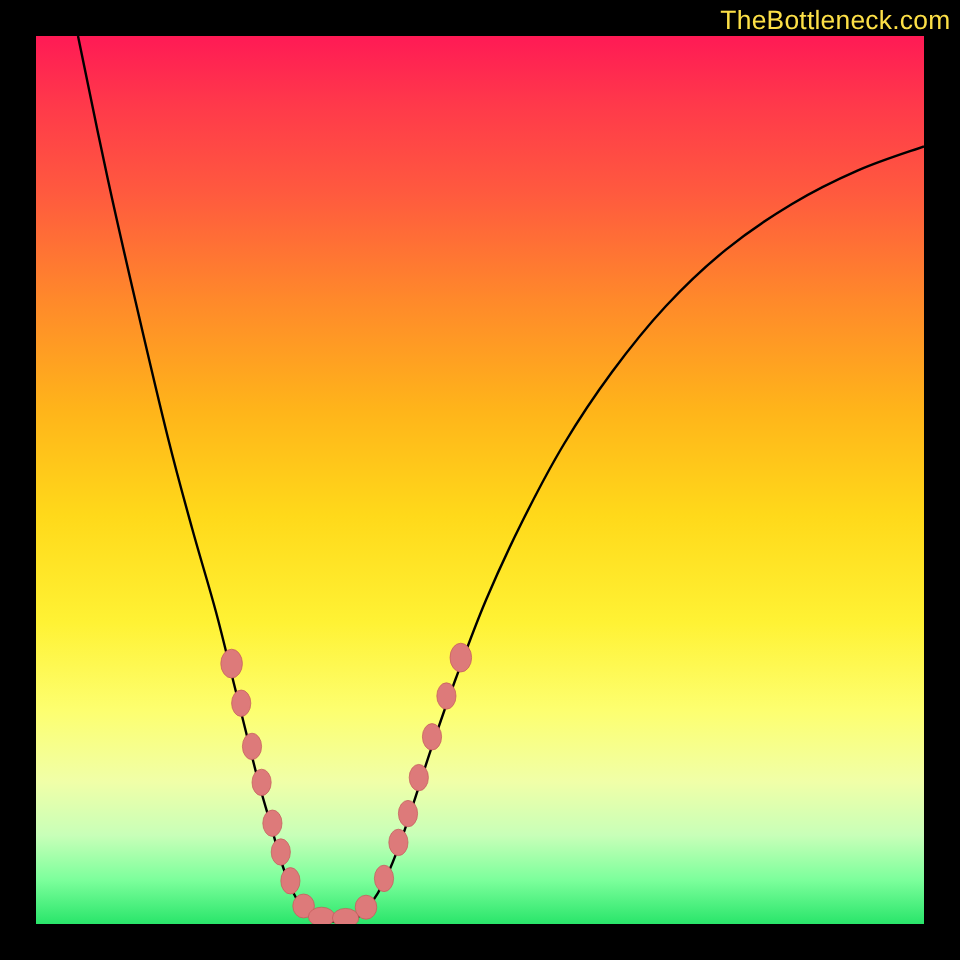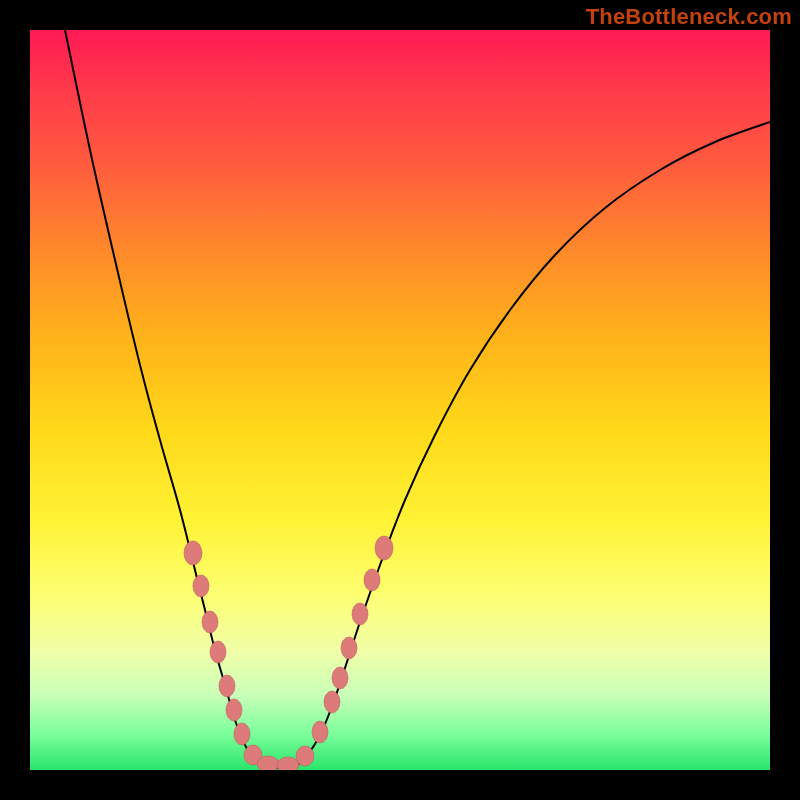--- a/index.html
+++ b/index.html
@@ -38,24 +38,24 @@
       #f0ffa8 84%,
       #c8ffb8 90%,
       #7dff9c 95%,
       #29e56a 100%
     );
   }
   .watermark {
     position: absolute;
     top: 4px;
     right: 8px;
-    color: #c2410c;
+    color: #fde047;
     font-size: 22px;
     letter-spacing: 0.2px;
-    font-weight: 700;
+    font-weight: 400;
     user-select: none;
   }
   svg.curve {
     position: absolute;
     left: 0;
     top: 0;
     width: 740px;
     height: 740px;
   }
   .dot {

